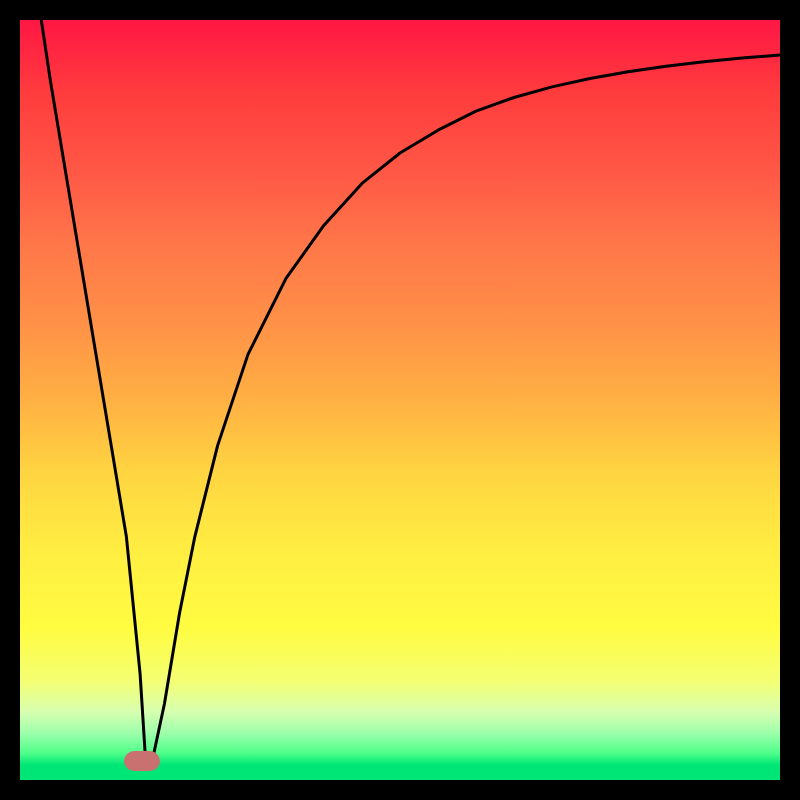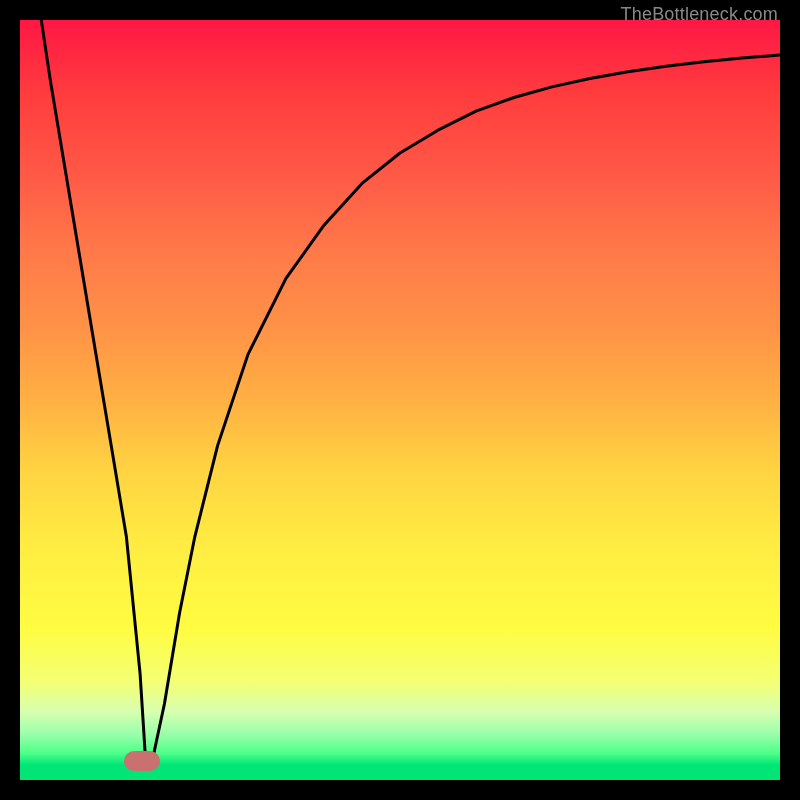--- a/index.html
+++ b/index.html
@@ -68,20 +68,19 @@
       height: 20px;
       background: #c97070;
       border-radius: 16px;
       z-index: 6;
     }
   </style>
 </head>
 <body>
 
 <div class="container">
-  <div class="watermark">TheBottleneck.com</div>
   <div class="plot-area">
     <svg class="curve-svg" viewBox="0 0 760 760" preserveAspectRatio="none">
       <path id="curve-path" fill="none" stroke="#000000" stroke-width="3" stroke-linejoin="round" stroke-linecap="round" d="M21.28 0.00 L30.40 60.80 L45.60 152.00 L60.80 243.20 L76.00 334.40 L91.20 425.60 L106.40 516.80 L120.08 653.60 L125.40 737.20 L133.00 737.20 L144.40 684.00 L159.60 592.80 L174.80 516.80 L197.60 425.60 L228.00 334.40 L266.00 258.40 L304.00 205.20 L342.00 163.40 L380.00 133.00 L418.00 110.20 L456.00 91.20 L494.00 77.52 L532.00 66.88 L570.00 58.52 L608.00 51.68 L646.00 46.36 L684.00 41.80 L722.00 38.00 L760.00 34.96 "></path>
     </svg>
     <div class="marker" id="marker" style="left: 103.6px; top: 731px; background: rgb(201, 112, 112);"></div>
   </div>
 </div>
 
 </body></html>

